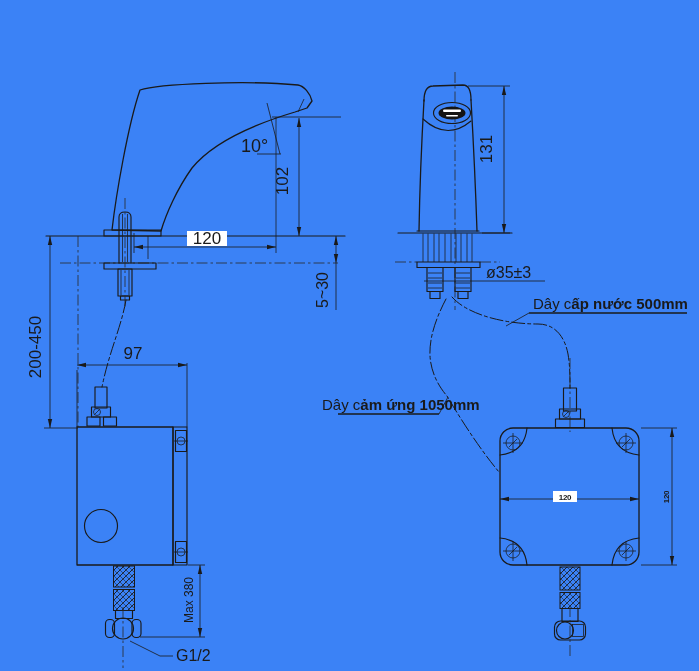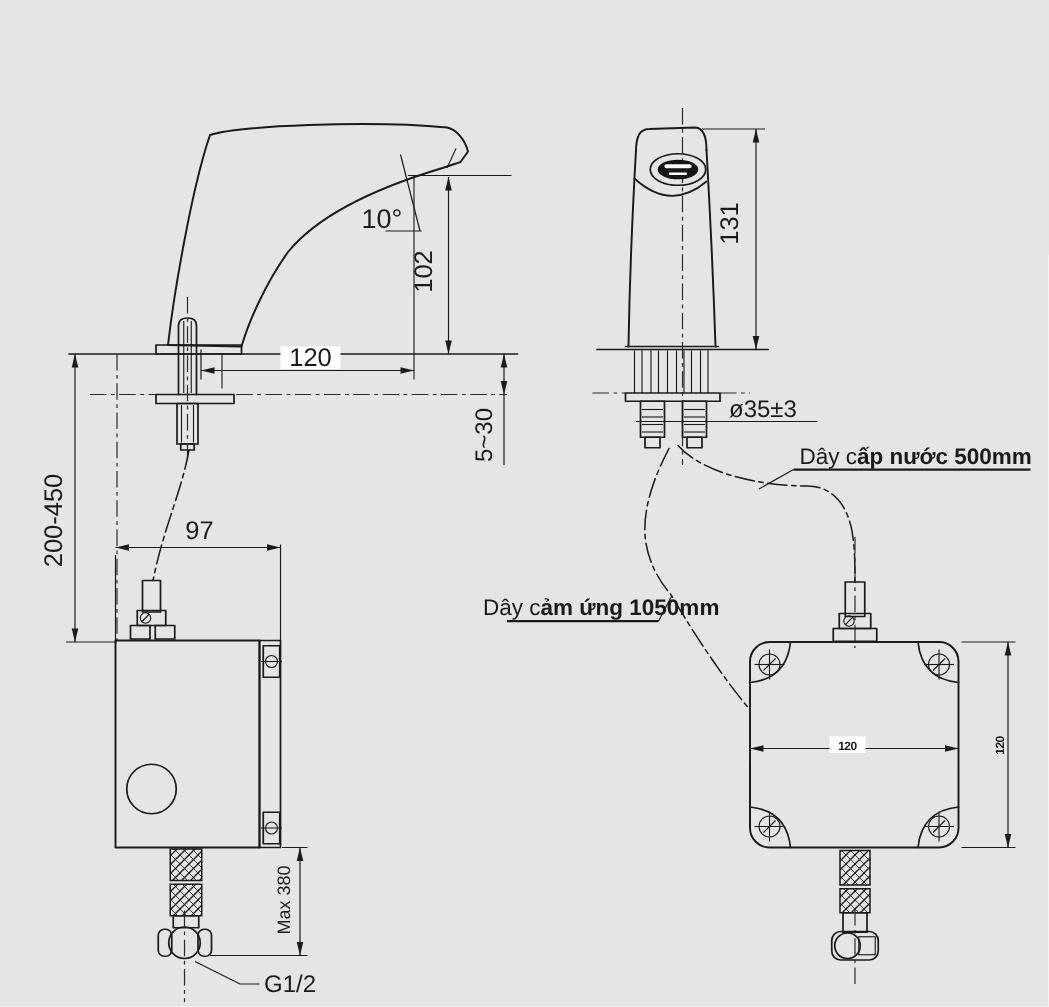--- a/index.html
+++ b/index.html
@@ -1,16 +1,16 @@
 <!DOCTYPE html>
 <html><head>
 <meta charset="utf-8">
 <style>
   html,body{margin:0;padding:0;background:#ffffff;}
-  .stage{position:relative;width:699px;height:671px;background:#e5e5e5;overflow:hidden;text-align:center;}
+  .stage{position:relative;width:699px;height:671px;background:#3b82f6;overflow:hidden;text-align:center;}
   svg{display:block;}
   .ln{fill:none;stroke:#1a1a1a;stroke-width:1.15;stroke-linecap:round;stroke-linejoin:round;}
   .thk{stroke-width:1.3;}
   .thin{fill:none;stroke:#1a1a1a;stroke-width:0.75;stroke-linecap:butt;}
   .dim{fill:none;stroke:#1a1a1a;stroke-width:0.8;stroke-linecap:butt;}
   .cl{fill:none;stroke:#2a2a2a;stroke-width:0.8;stroke-dasharray:11 3 2.5 3;}
   .cable{fill:none;stroke:#1a1a1a;stroke-width:1;stroke-dasharray:13 3 3 3;stroke-linecap:round;}
   .arr{fill:#1a1a1a;stroke:none;}
   .fill-ink{fill:#141414;stroke:none;}
   .wh{fill:#ffffff;stroke:none;}

